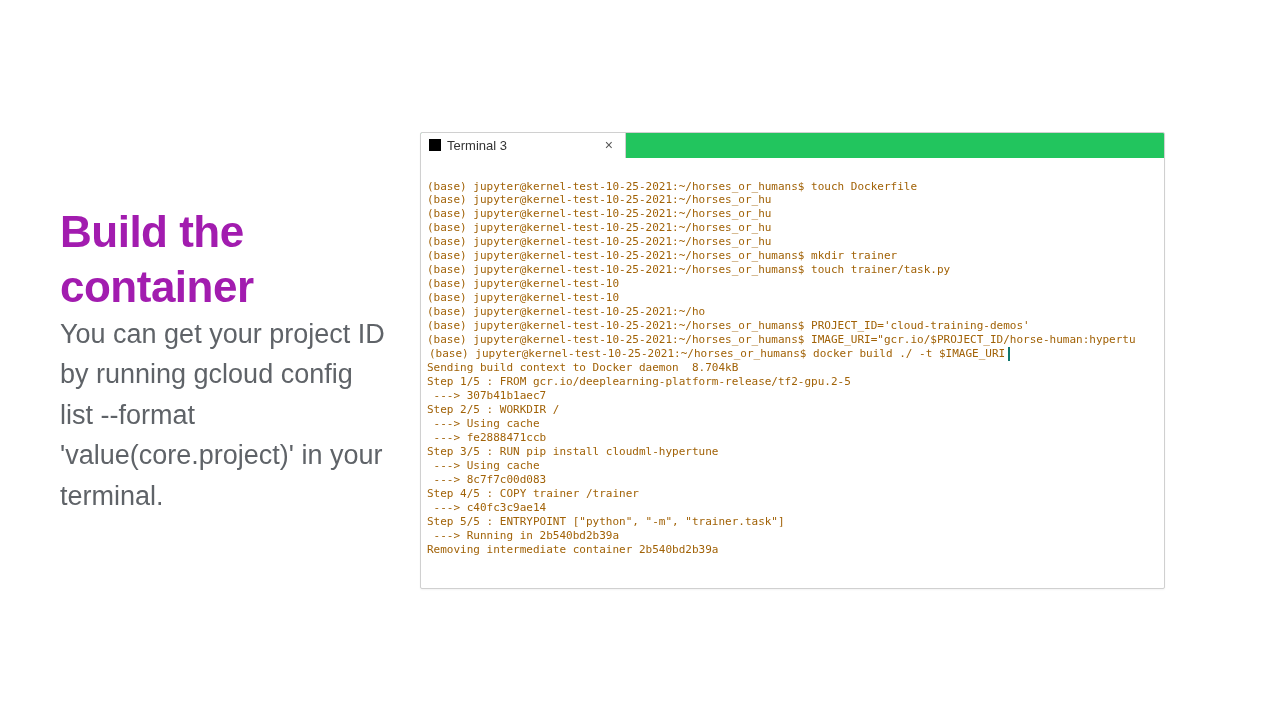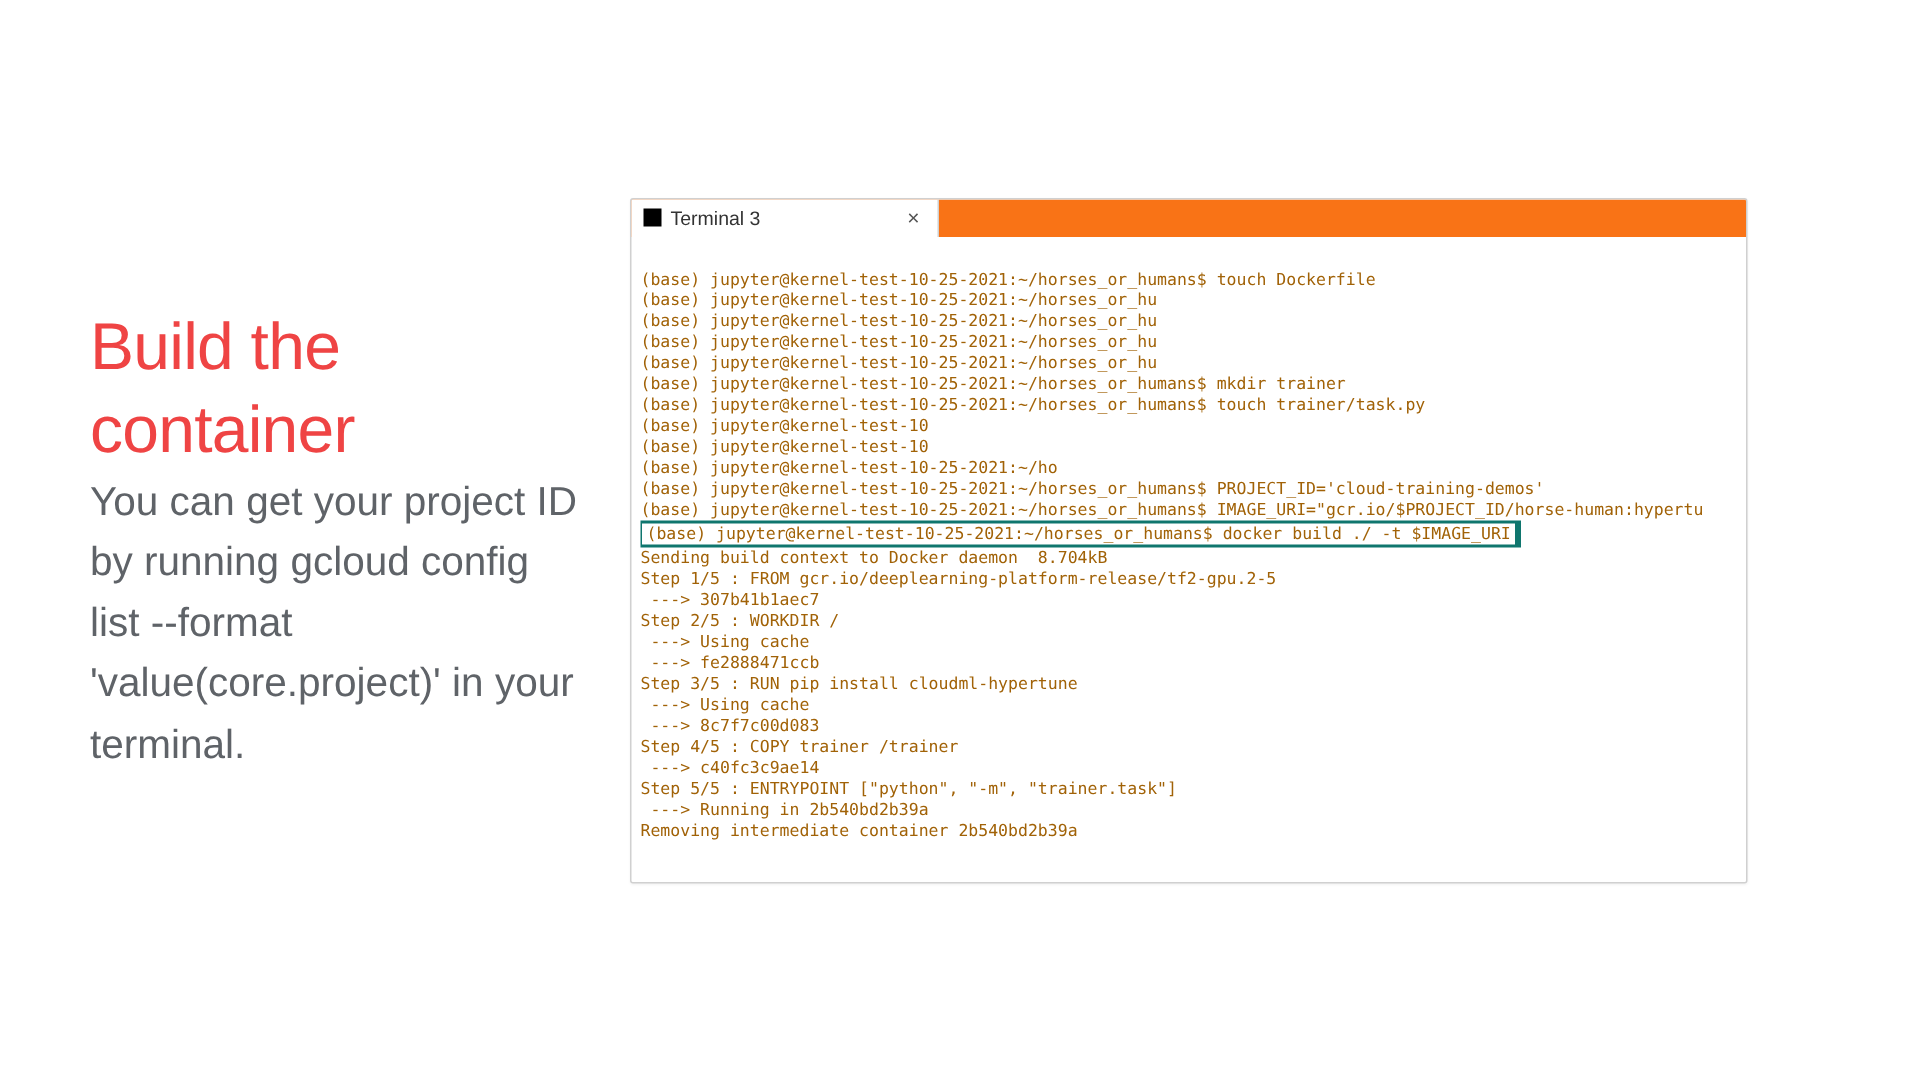--- a/index.html
+++ b/index.html
@@ -18,24 +18,24 @@
     align-items: center;
     padding: 0 60px;
   }
   .left-col {
     width: 360px;
     flex-shrink: 0;
     padding-right: 30px;
   }
   .heading {
     font-family: Arial, sans-serif;
-    font-weight: 400;
+    font-weight: 700;
     font-size: 44px;
     line-height: 1.25;
-    color: #ef4444;
+    color: #a21caf;
     letter-spacing: -0.5px;
   }
   .subtext {
     font-family: Arial, sans-serif;
     font-size: 27px;
     line-height: 1.5;
     color: #5f6368;
   }
   .right-col {
     flex: 1;
@@ -45,21 +45,21 @@
     width: 745px;
     background: #ffffff;
     border: 1px solid #d0d0d0;
     border-radius: 2px;
     overflow: hidden;
     box-shadow: 0 1px 2px rgba(0,0,0,0.05);
   }
   .tab-bar {
     height: 25px;
     display: flex;
-    background: #f97316;
+    background: #22c55e;
   }
   .tab {
     background: #ffffff;
     height: 25px;
     width: 205px;
     display: flex;
     align-items: center;
     padding: 0 8px;
     border-right: 1px solid #d0d0d0;
     font-family: Arial, sans-serif;
@@ -92,21 +92,21 @@
     padding: 22px 6px 2px 6px;
     height: 430px;
     overflow: hidden;
     white-space: pre;
   }
   .term-line {
     white-space: pre;
     overflow: hidden;
   }
   .highlight-line {
-    border: 4px solid #0f766e;
+    border: 2px solid #0f766e;
     border-radius: 2px;
     display: inline-block;
     padding: 0 3px;
     margin: -2px 12px -2px -3px;
   }
 </style>
 </head>
 <body>
 
 <div class="slide">

